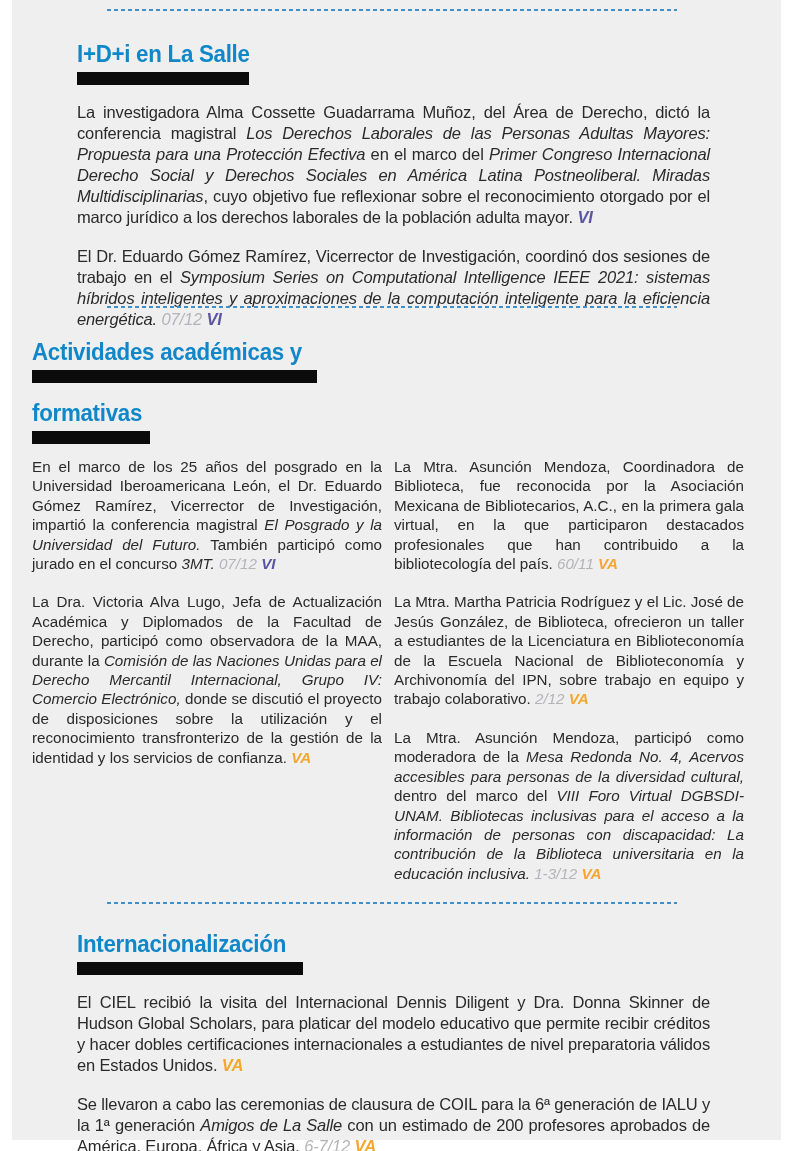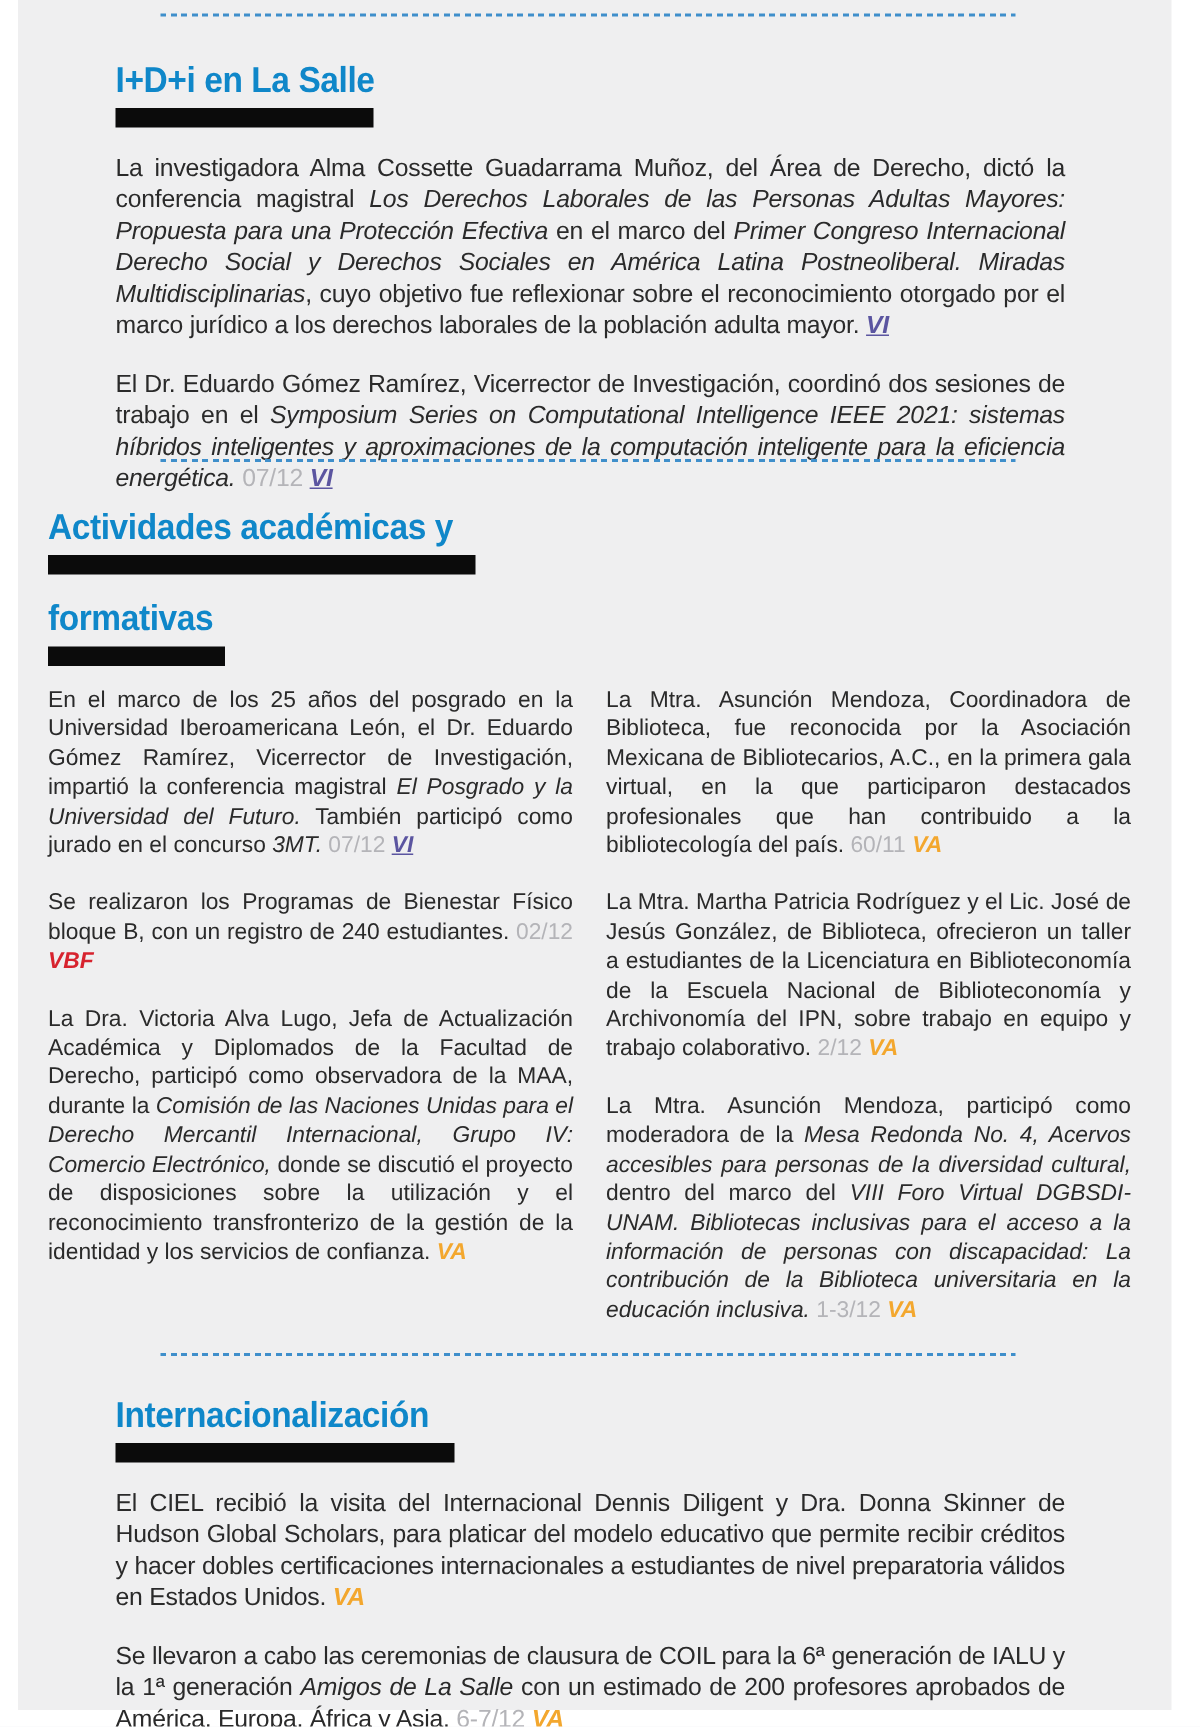--- a/index.html
+++ b/index.html
@@ -49,27 +49,27 @@
   .para{
     text-align:justify;
   }
   .para.wide{
     font-size:16.5px;line-height:21px;letter-spacing:-0.15px;margin-top:18px;
   }
   .para.col-p{
     font-size:15.2px;line-height:19.4px;margin-top:19px;
   }
   .para.first{margin-top:17px;}
-  .cols{display:flex;gap:22px;margin-top:13px;}
+  .cols{display:flex;gap:12px;margin-top:13px;}
   .col{width:350px;}
   .col .para:first-child{margin-top:0;}
   .seg-n{font-style:normal;}
   .seg-i{font-style:italic;}
-  .seg-d{color:var(--date-gray);}
-  .seg-vi{font-style:italic;font-weight:bold;color:var(--tag-vi);text-decoration:underline;}
+  .seg-d{font-style:italic;color:var(--date-gray);}
+  .seg-vi{font-style:italic;font-weight:bold;color:var(--tag-vi);}
   .seg-vbf{font-style:italic;font-weight:bold;color:var(--tag-vbf);}
   .seg-va{font-style:italic;font-weight:bold;color:var(--tag-va);}
 </style>
 </head>
 <body>
 
 <div class="panel">
 
   <div class="dash dash-1"></div>
 
@@ -83,21 +83,20 @@
   <div class="dash dash-2"></div>
 
   <section class="sec sec-2">
     <h2 class="hd">Actividades académicas y</h2>
     <div class="bar bar-2a"></div>
     <h2 class="hd hd-stack">formativas</h2>
     <div class="bar bar-2b"></div>
     <div class="cols">
       <div class="col">
         <p class="para col-p"><span class="seg-n">En el marco de los 25 años del posgrado en la Universidad Iberoamericana León, el Dr. Eduardo Gómez Ramírez, Vicerrector de Investigación, impartió la conferencia magistral </span><span class="seg-i">El Posgrado y la Universidad del Futuro.</span><span class="seg-n"> También participó como jurado en el concurso </span><span class="seg-i">3MT.</span><span class="seg-n"> </span><span class="seg-d">07/12</span><span class="seg-n"> </span><span class="seg-vi">VI</span></p>
-        <p class="para col-p"><span class="seg-n">Se realizaron los Programas de Bienestar Físico bloque B, con un registro de 240 estudiantes. </span><span class="seg-d">02/12</span><span class="seg-n"> </span><span class="seg-vbf">VBF</span></p>
         <p class="para col-p"><span class="seg-n">La Dra. Victoria Alva Lugo, Jefa de Actualización Académica y Diplomados de la Facultad de Derecho, participó como observadora de la MAA, durante la </span><span class="seg-i">Comisión de las Naciones Unidas para el Derecho Mercantil Internacional, Grupo IV: Comercio Electrónico,</span><span class="seg-n"> donde se discutió el proyecto de disposiciones sobre la utilización y el reconocimiento transfronterizo de la gestión de la identidad y los servicios de confianza. </span><span class="seg-va">VA</span></p>
       </div>
       <div class="col">
         <p class="para col-p"><span class="seg-n">La Mtra. Asunción Mendoza, Coordinadora de Biblioteca, fue reconocida por la Asociación Mexicana de Bibliotecarios, A.C., en la primera gala virtual, en la que participaron destacados profesionales que han contribuido a la bibliotecología del país. </span><span class="seg-d">60/11</span><span class="seg-n"> </span><span class="seg-va">VA</span></p>
         <p class="para col-p"><span class="seg-n">La Mtra. Martha Patricia Rodríguez y el Lic. José de Jesús González, de Biblioteca, ofrecieron un taller a estudiantes de la Licenciatura en Biblioteconomía de la Escuela Nacional de Biblioteconomía y Archivonomía del IPN, sobre trabajo en equipo y trabajo colaborativo. </span><span class="seg-d">2/12</span><span class="seg-n"> </span><span class="seg-va">VA</span></p>
         <p class="para col-p"><span class="seg-n">La Mtra. Asunción Mendoza, participó como moderadora de la </span><span class="seg-i">Mesa Redonda No. 4, Acervos accesibles para personas de la diversidad cultural,</span><span class="seg-n"> dentro del marco del </span><span class="seg-i">VIII Foro Virtual DGBSDI-UNAM. Bibliotecas inclusivas para el acceso a la información de personas con discapacidad: La contribución de la Biblioteca universitaria en la educación inclusiva.</span><span class="seg-n"> </span><span class="seg-d">1-3/12</span><span class="seg-n"> </span><span class="seg-va">VA</span></p>
       </div>
     </div>
   </section>
 

